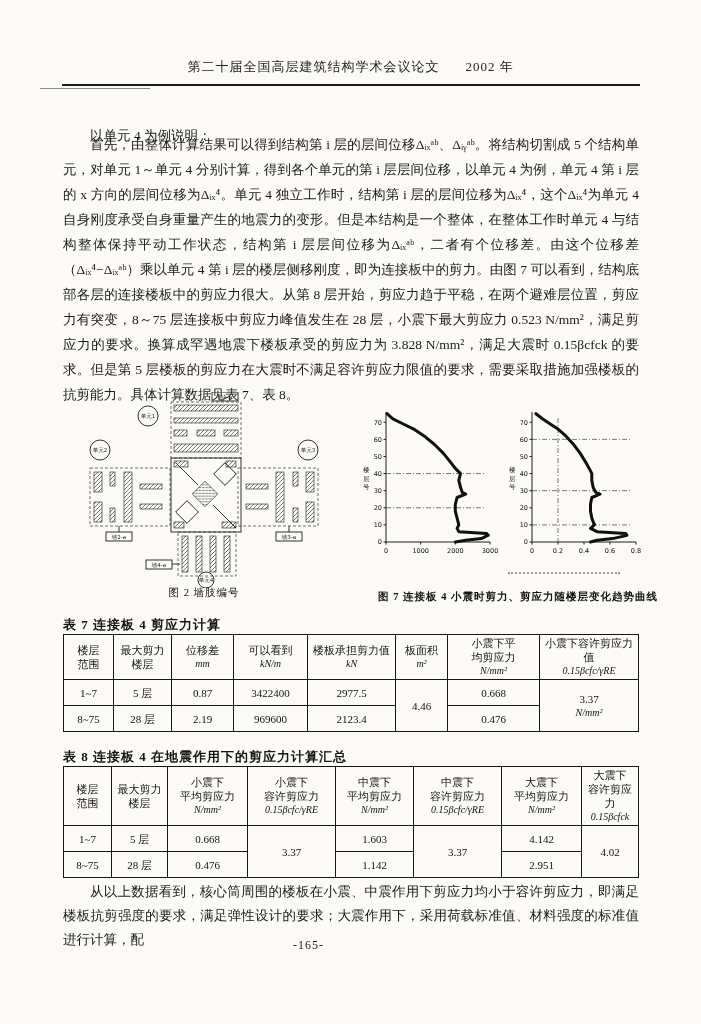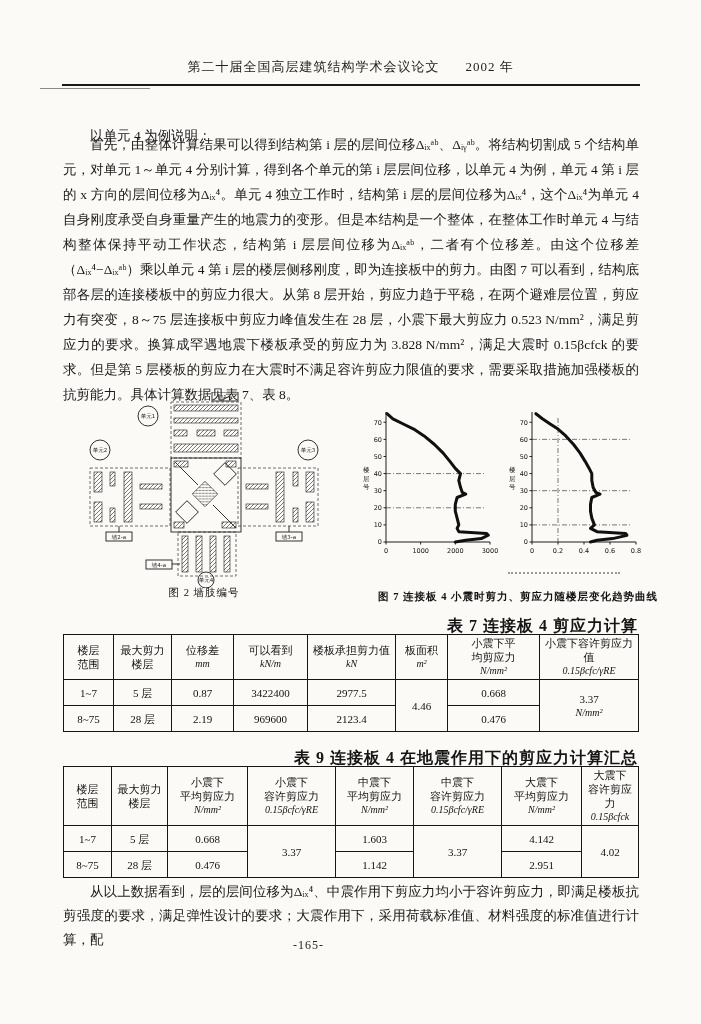--- a/index.html
+++ b/index.html
@@ -33,21 +33,21 @@
   svg text{font-family:"DejaVu Sans","Liberation Sans",sans-serif;}
   .ax{stroke:#1c1c1c;stroke-width:1;}
   .grid{stroke:#555;stroke-width:0.8;stroke-dasharray:5 2 1 2;}
   .tk{font-size:6.5px;fill:#111;}
   .curve{fill:none;stroke:#101010;stroke-width:3;stroke-linejoin:round;stroke-linecap:round;}
   .plan-lbl{font-size:5.5px;fill:#222;}
   .plan-dash{fill:none;stroke:#4a4a4a;stroke-width:0.8;stroke-dasharray:3 2;}
   .plan-solid{stroke:#1d1d1d;stroke-width:0.9;fill:none;}
   .plan-wall{stroke:#1d1d1d;stroke-width:0.6;}
   
-  .tbl-title{font-size:16px;font-weight:bold;text-align:right;width:575px;left:63px;letter-spacing:1px;}
+  .tbl-title{font-size:13px;font-weight:bold;text-align:left;width:575px;left:63px;letter-spacing:1px;}
   table{border-collapse:collapse;table-layout:fixed;width:575px;}
   .dtable{left:63px;}
   td,th{
     border:1.4px solid #161616;
     font-size:11px;font-weight:normal;
     text-align:center;vertical-align:middle;
     padding:1px 2px;color:#111;
     overflow:hidden;
   }
   th span{display:block;line-height:14px;}
@@ -284,21 +284,21 @@
       <td>8~75</td>
       <td>28 层</td>
       <td>2.19</td>
       <td>969600</td>
       <td>2123.4</td>
       <td>0.476</td>
     </tr>
   </tbody>
 </table>
 
-<div class="abs tbl-title" style="top:748px;">表 9 连接板 4 在地震作用下的剪应力计算汇总</div>
+<div class="abs tbl-title" style="top:748px;">表 8 连接板 4 在地震作用下的剪应力计算汇总</div>
 <table class="abs dtable" style="top:766px;">
   <colgroup>
     <col style="width:48px">
       <col style="width:56px">
       <col style="width:80px">
       <col style="width:88px">
     <col style="width:78px">
       <col style="width:88px">
       <col style="width:80px">
       <col style="width:57px">
@@ -359,14 +359,14 @@
     <tr>
       <td>8~75</td>
       <td>28 层</td>
       <td>0.476</td>
       <td>1.142</td>
       <td>2.951</td>
     </tr>
   </tbody>
 </table>
 
-<div class="abs para indent" style="top:880px;line-height:24px;">从以上数据看到，层的层间位移为Δᵢₓ⁴、中震作用下剪应力均小于容许剪应力，即满足楼板抗剪强度的要求，满足弹性设计的要求；大震作用下，采用荷载标准值、材料强度的标准值进行计算，配</div>
+<div class="abs para indent" style="top:880px;line-height:24px;">从以上数据看到，核心筒周围的楼板在小震、中震作用下剪应力均小于容许剪应力，即满足楼板抗剪强度的要求，满足弹性设计的要求；大震作用下，采用荷载标准值、材料强度的标准值进行计算，配</div>
 <div class="abs pgnum" style="top:938px;">-165-</div>
 
 </body></html>

